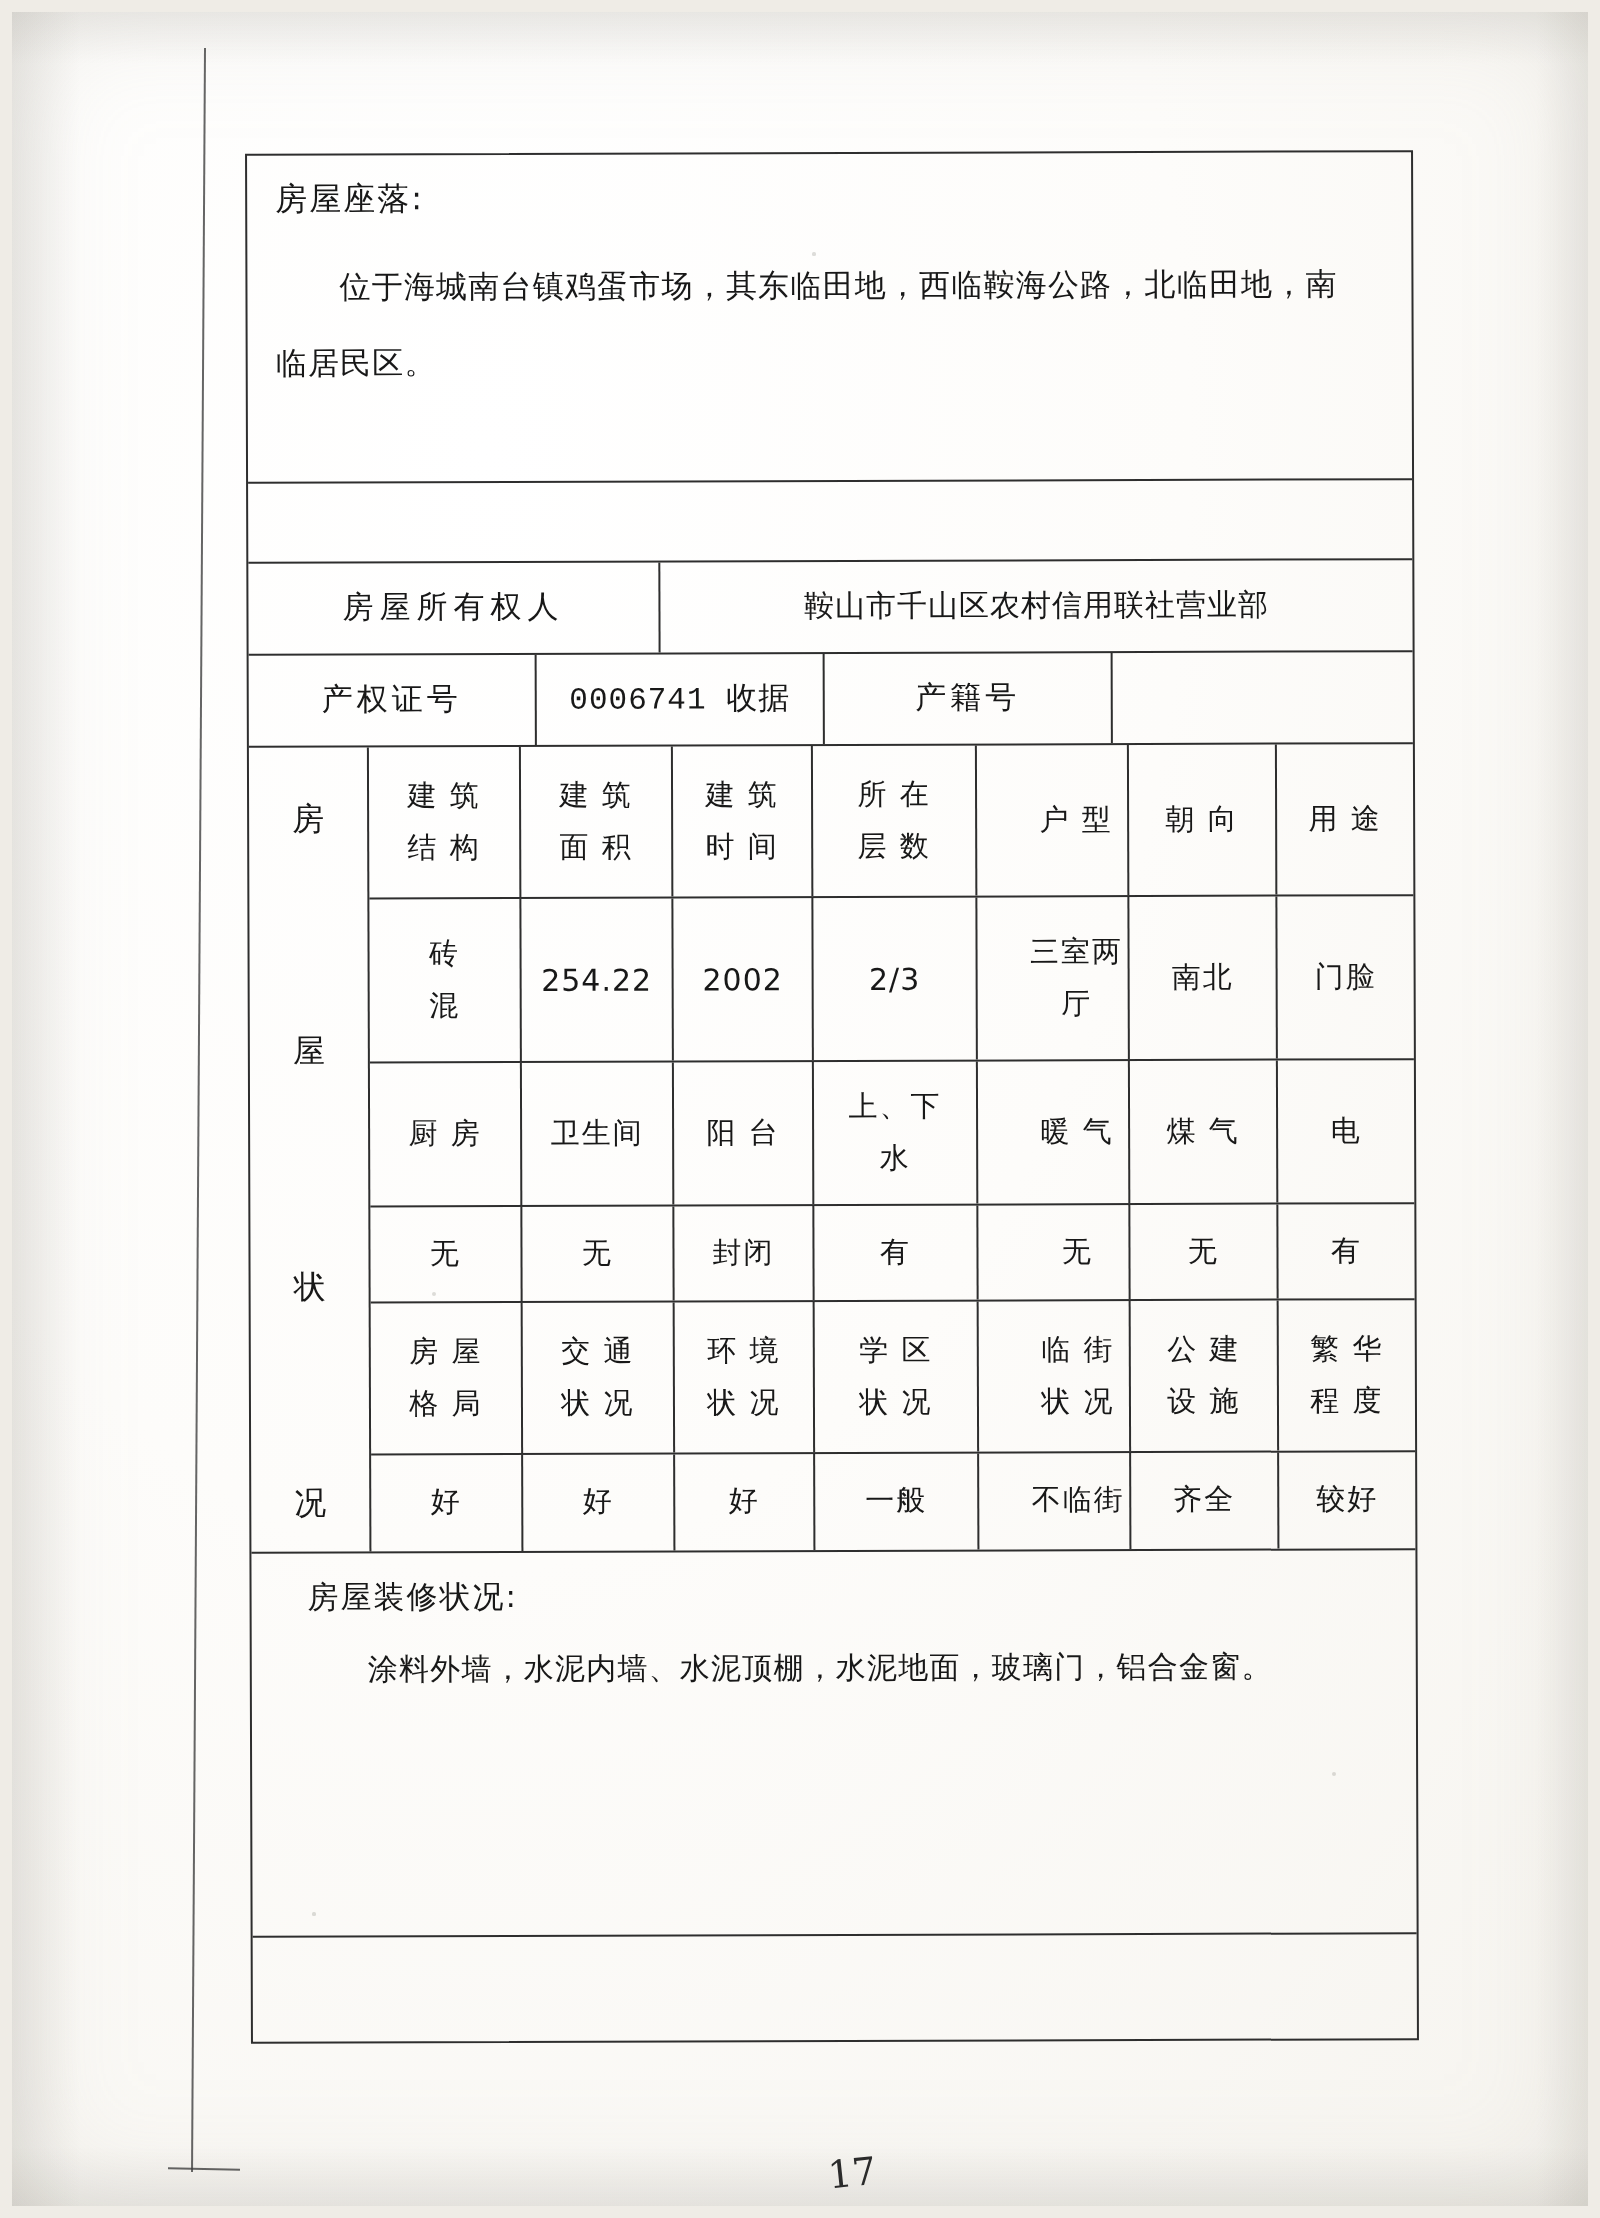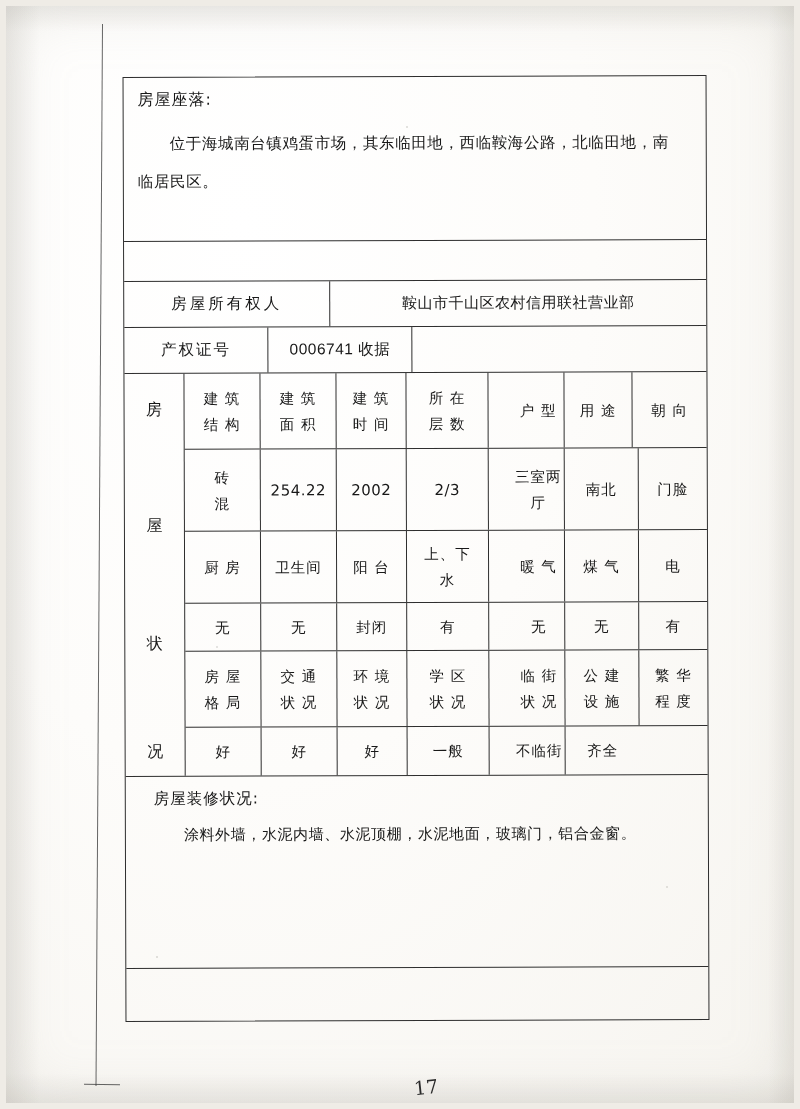--- a/index.html
+++ b/index.html
@@ -142,21 +142,21 @@
   }
   .row-cert .cell {
     display: flex;
     align-items: center;
     justify-content: center;
     font-size: 15.5px;
     box-sizing: border-box;
     letter-spacing: 2px;
   }
   .row-cert .c1 { width: 144px; border-right: 1.5px solid #2e2e2e; }
-  .row-cert .c2 { width: 144px; border-right: 1.5px solid #2e2e2e; letter-spacing: 0.5px; font-family: Liberation Sans, sans-serif; }
+  .row-cert .c2 { width: 144px; border-right: 1.5px solid #2e2e2e; letter-spacing: 0.5px; font-family: Liberation Mono, monospace; }
   .row-cert .c3 { width: 144px; border-right: 1.5px solid #2e2e2e; }
   .row-cert .c4 { flex: 1; }
 
   
   .grid {
     display: flex;
   }
   .grid .sidecol {
     width: 60px;
     border-right: 1.5px solid #2e2e2e;
@@ -281,20 +281,21 @@
     <div class="strip-blank"></div>
 
     <div class="row-owner cn">
       <div class="c-label">房屋所有权人</div>
       <div class="c-val">鞍山市千山区农村信用联社营业部</div>
     </div>
 
     <div class="row-cert cn">
       <div class="cell c1">产权证号</div>
       <div class="cell c2">0006741 收据</div>
+      <div class="cell c3">产籍号</div>
       <div class="cell c4"></div>
     </div>
 
     <div class="grid cn">
 
       <div class="sidecol">
         <span class="ch" style="top:26px;">房</span>
         <span class="ch" style="top:142px;">屋</span>
         <span class="ch" style="top:260px;">状</span>
         <span class="ch" style="top:368px;">况</span>
@@ -315,25 +316,25 @@
             <span>建 筑</span>
             <span>时 间</span>
           </div>
           <div class="gcell w4">
             <span>所 在</span>
             <span>层 数</span>
           </div>
           <div class="gcell w5">
             <span>户 型</span>
           </div>
+          <div class="gcell w6">
+            <span>朝 向</span>
+          </div>
           <div class="gcell w7">
             <span>用 途</span>
-          </div>
-          <div class="gcell w6">
-            <span>朝 向</span>
           </div>
         </div>
 
         <div class="grow h-val">
           <div class="gcell w1">
             <span>砖</span>
             <span>混</span>
           </div>
           <div class="gcell w2 num">
             <span>254.22</span>
@@ -422,20 +423,21 @@
           </div>
         </div>
 
         <div class="grow h-val3">
           <div class="gcell w1">好</div>
           <div class="gcell w2">好</div>
           <div class="gcell w3">好</div>
           <div class="gcell w4">一般</div>
           <div class="gcell w5">不临街</div>
           <div class="gcell w6">齐全</div>
+          <div class="gcell w7">较好</div>
         </div>
 
       </div>
     </div>
 
     <div class="sec-deco cn">
       <div class="label">房屋装修状况:</div>
       <div class="body">涂料外墙，水泥内墙、水泥顶棚，水泥地面，玻璃门，铝合金窗。</div>
     </div>
 

